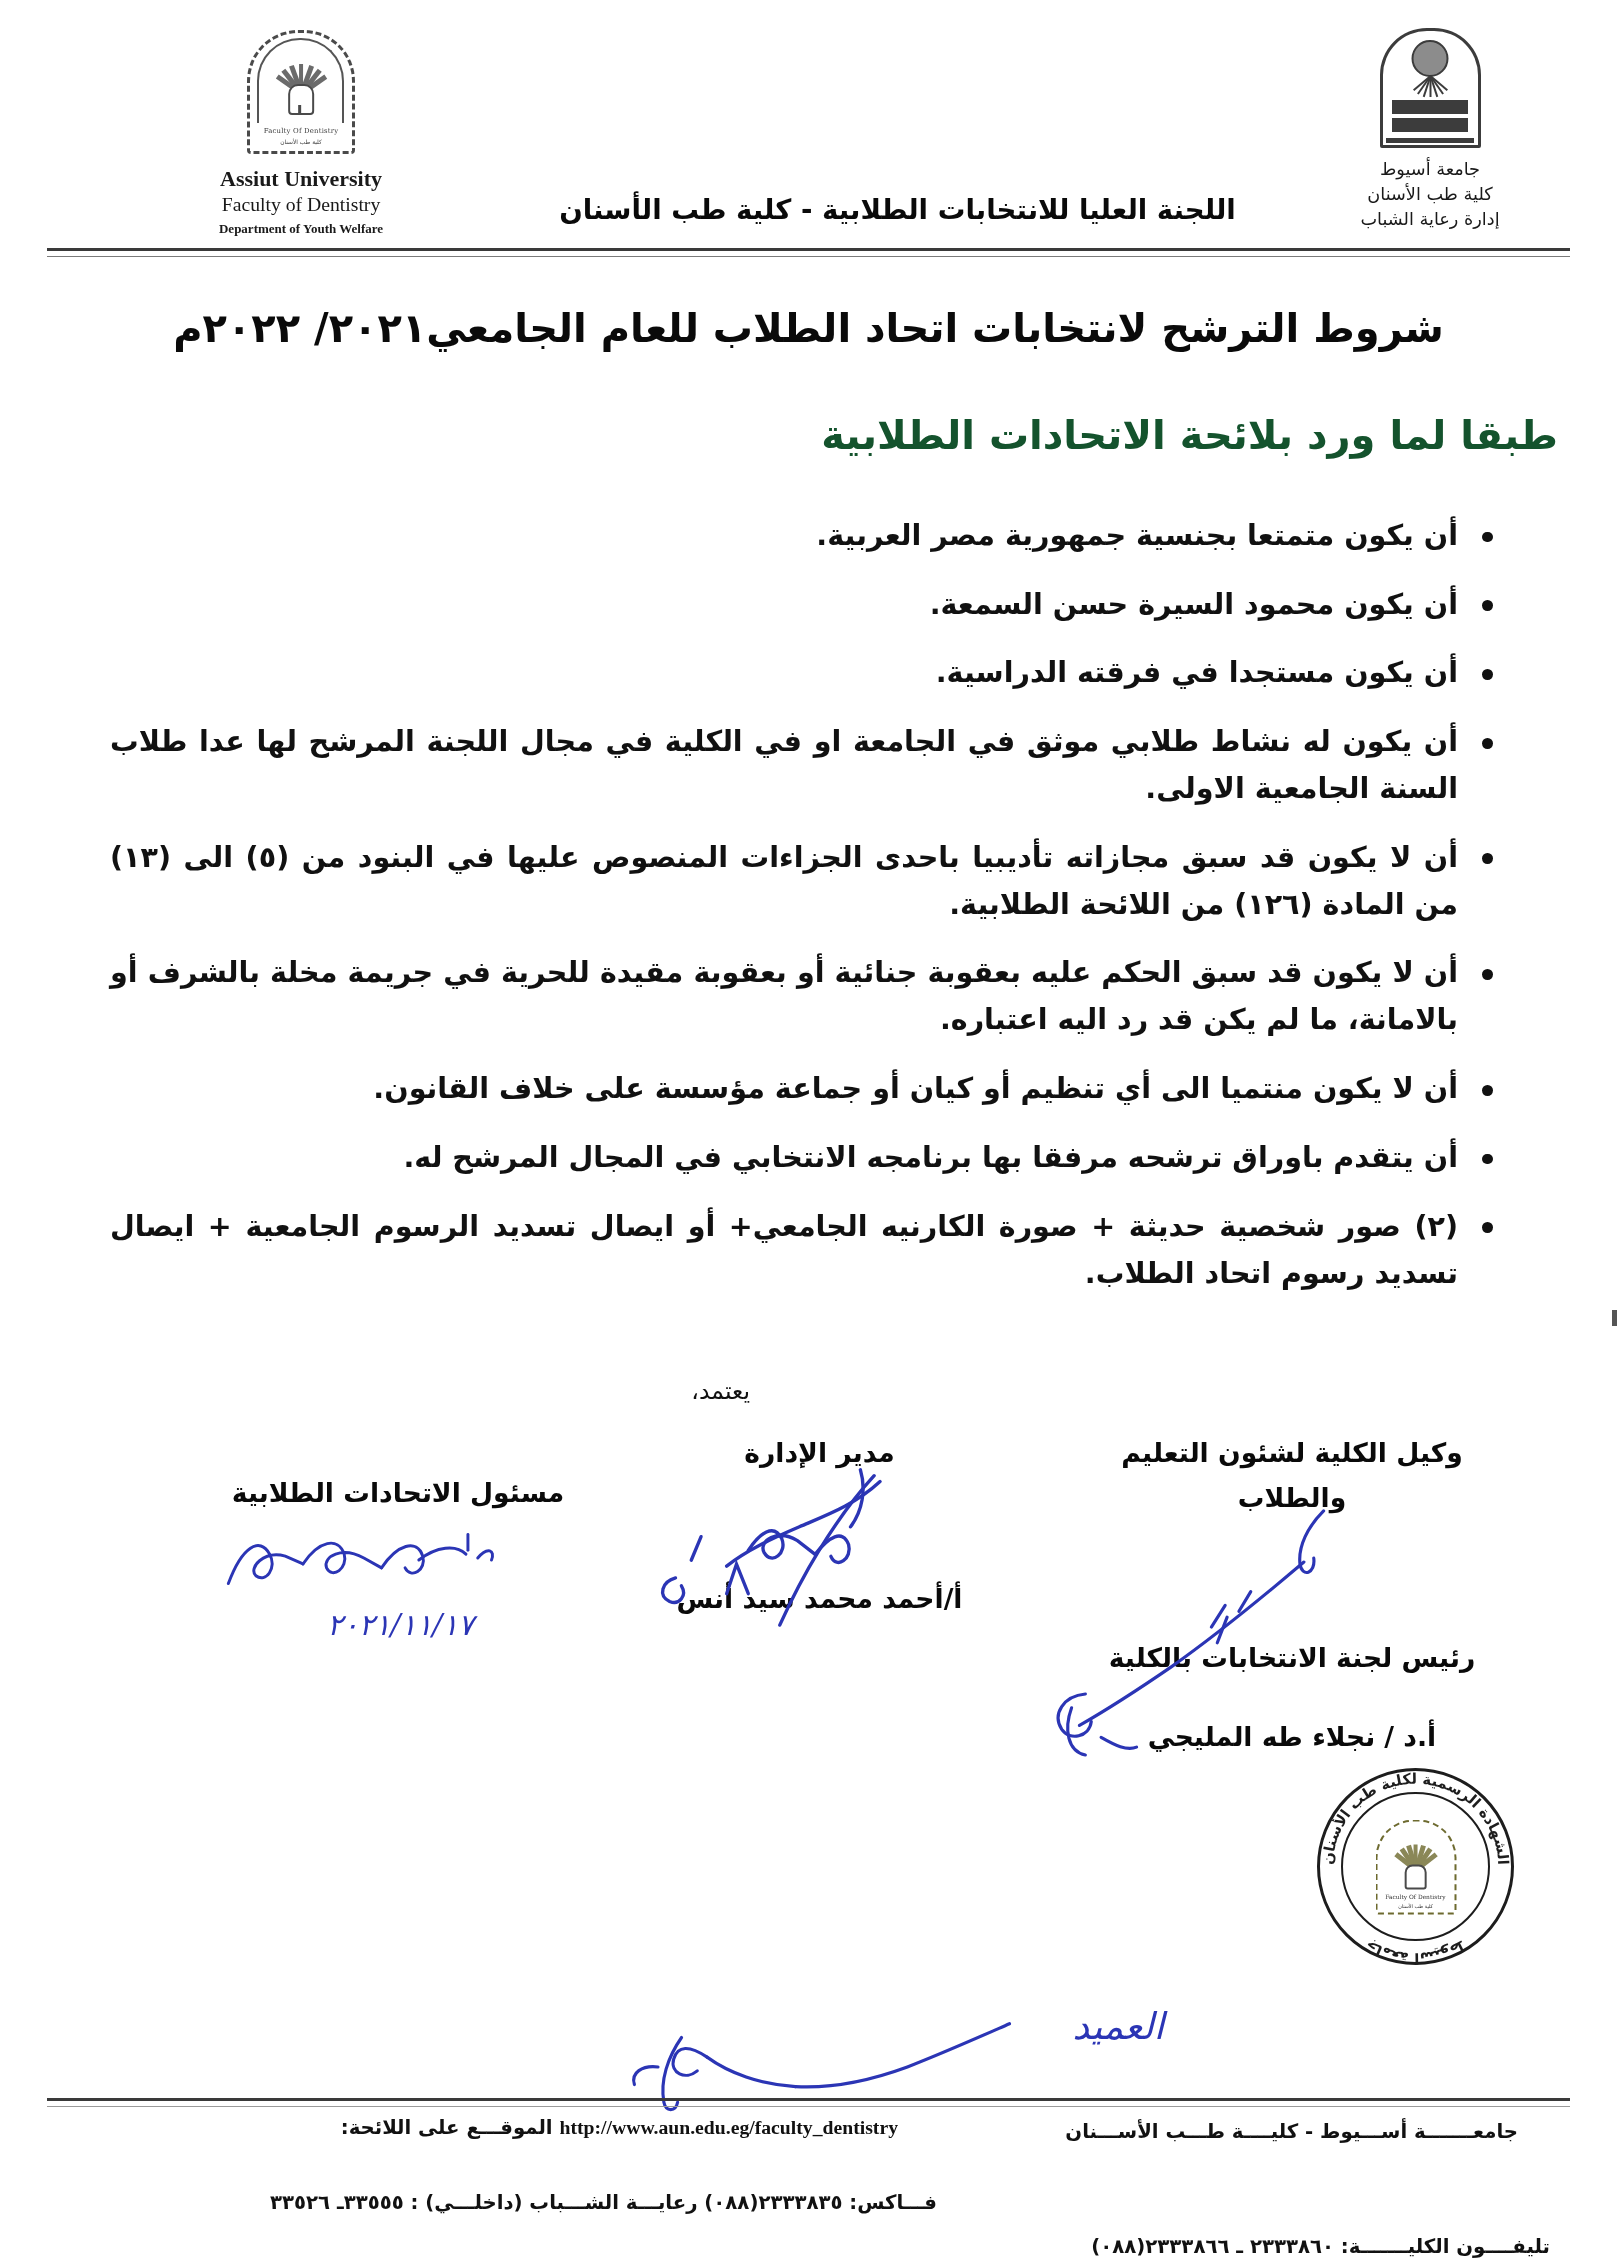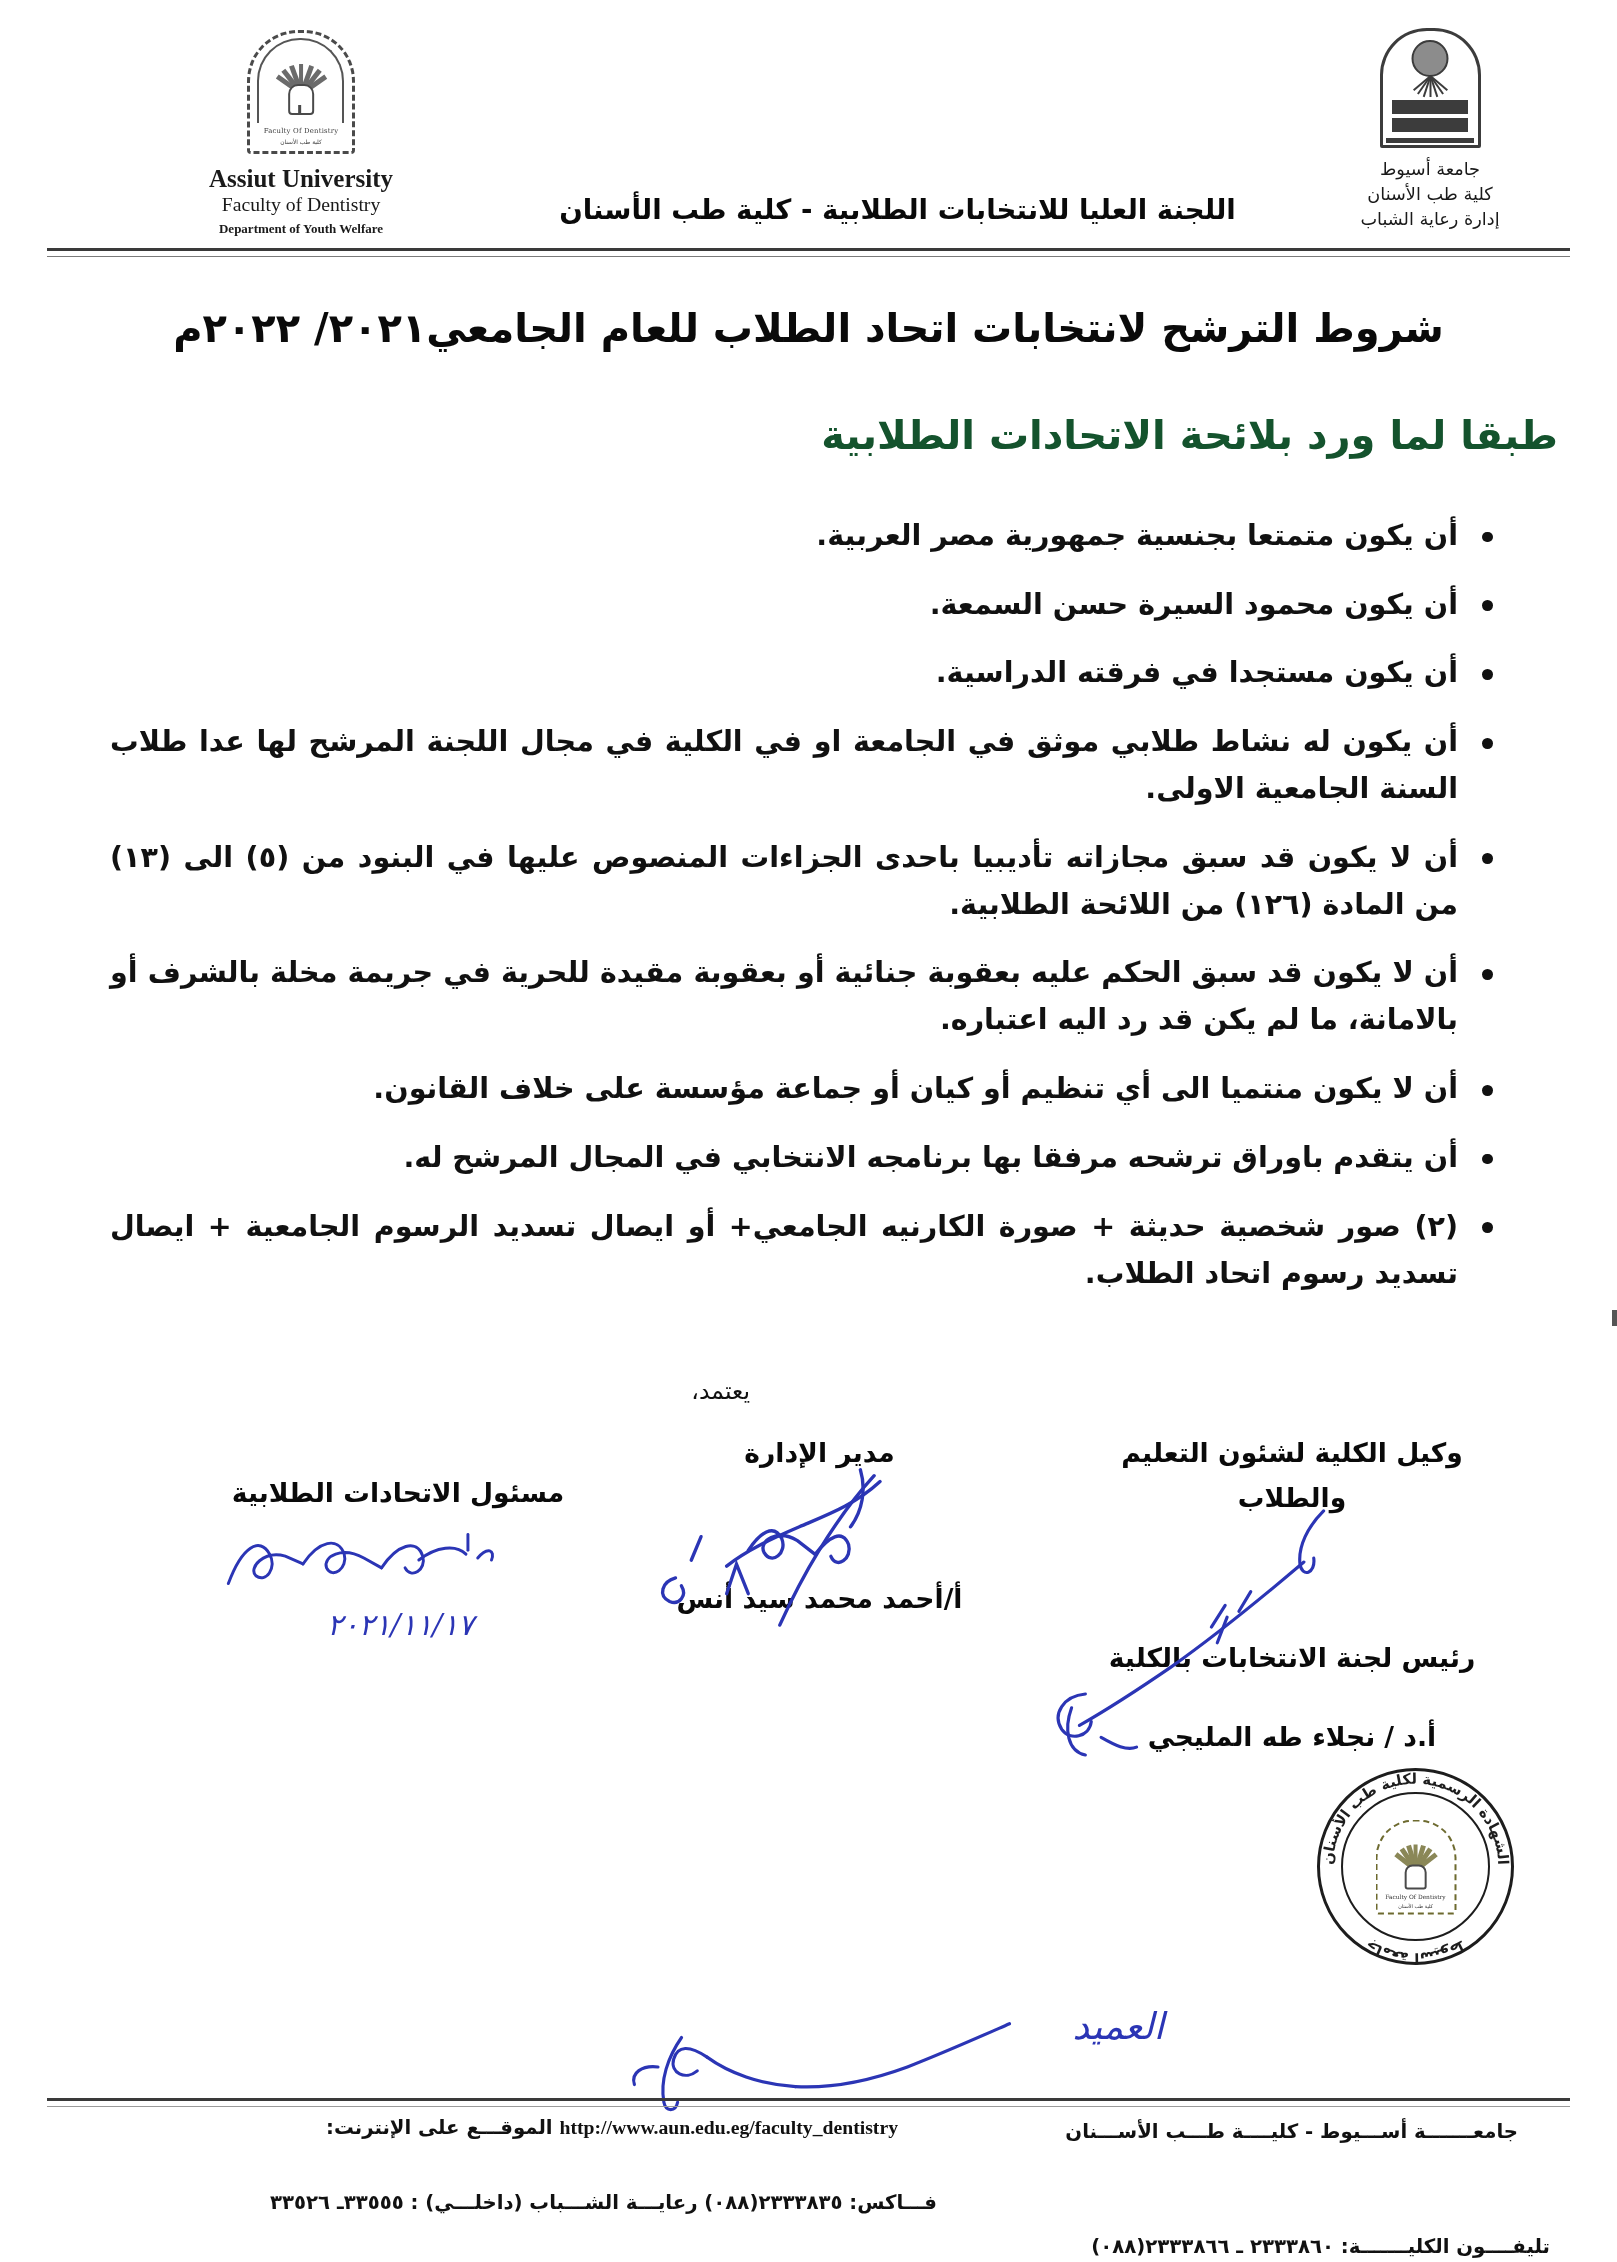--- a/index.html
+++ b/index.html
@@ -105,21 +105,21 @@
     position: absolute;
     bottom: 5.9px; left: 0; right: 0;
     text-align: center;
     font-size: 5.9px;
     color: #3a3a3a;
   }
 
   .hdr-left .ln1 {
     font-family: "Liberation Serif", "DejaVu Serif", serif;
     font-weight: bold;
-    font-size: 25px;
+    font-size: 22px;
     line-height: 24.6px;
     color: #1a1a1a;
   }
   .hdr-left .ln2 {
     font-family: "Liberation Serif", "DejaVu Serif", serif;
     font-size: 19.7px;
     line-height: 24.6px;
     color: #1a1a1a;
   }
   .hdr-left .ln3 {
@@ -557,19 +557,19 @@
     </svg>
   </div>
 
   <div class="edge-tick"></div>
 
   <div class="footer-rule"></div>
 
   <div class="f-row f-right-1">جامعـــــــة أســـيوط - كليــــة طـــب الأســـنان</div>
   <div class="f-row f-left-1">
     <span class="f-url">http://www.aun.edu.eg/faculty_dentistry</span>
-    <span>الموقـــع على الإنترنت:</span>
+    <span>الموقـــع على اللائحة:</span>
   </div>
   <div class="f-row f-right-2">تليفــــون الكليـــــــة: ٢٣٣٣٨٦٠ ـ ٢٣٣٣٨٦٦(٠٨٨)</div>
   <div class="f-row f-left-2">فـــاكس: ٢٣٣٣٨٣٥(٠٨٨) رعايـــة الشـــباب (داخلـــي) : ٣٣٥٥٥ـ ٣٣٥٢٦</div>
 
 </div>
 
 
 </body></html>

